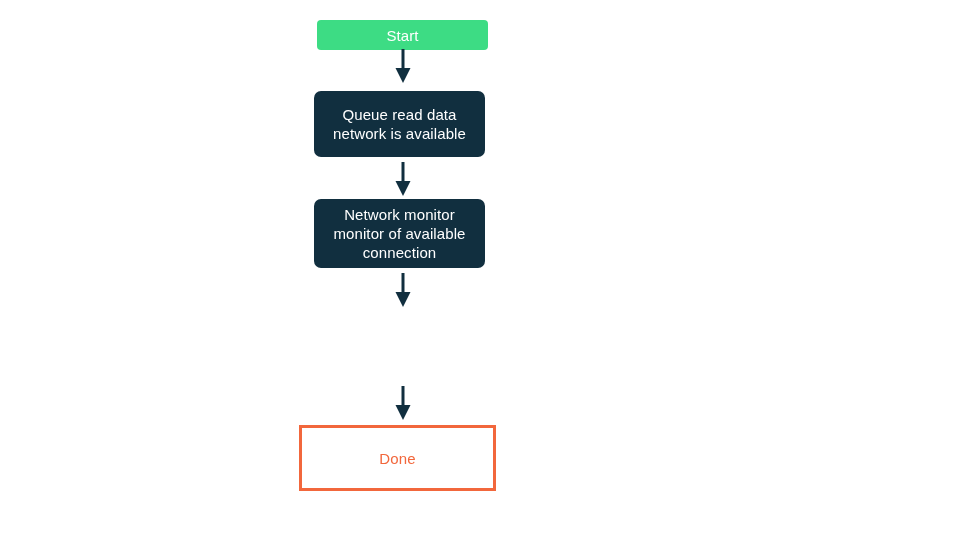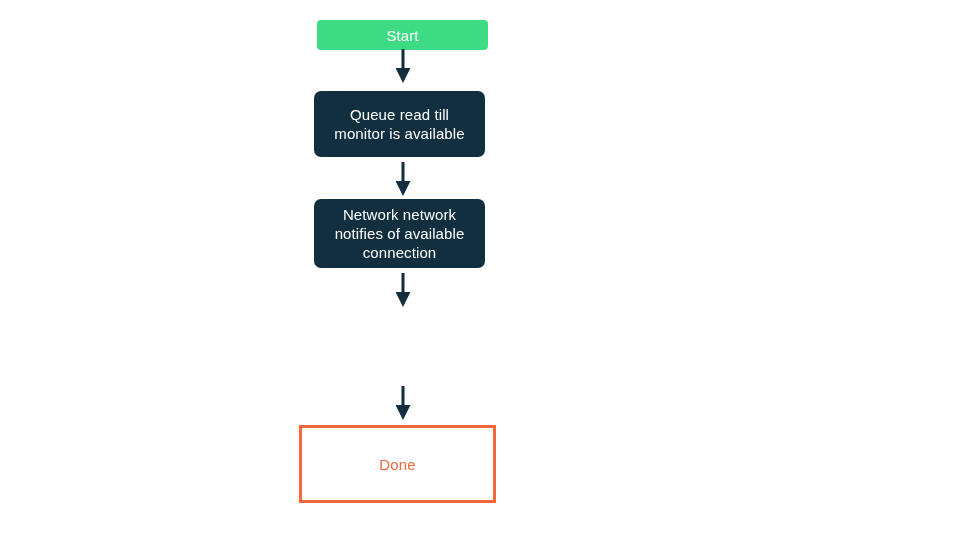--- a/index.html
+++ b/index.html
@@ -49,21 +49,21 @@
     background: var(--process-bg);
     color: var(--node-text);
     border-radius: 7px;
     padding: 6px 10px;
   }
   .node-process-1 { top: 91px;  height: 66px; }
   .node-process-2 { top: 199px; height: 69px; }
   .node-process-3 { top: 313px; height: 67px; }
   .node-done {
     left: 299px; top: 425px;
-    width: 197px; height: 78px;
+    width: 197px; height: 66px;
     background: var(--canvas-bg);
     border: 3px solid var(--done-border);
     color: var(--done-text);
   }
   .flow-arrow {
     position: absolute;
     left: 395px;
     width: 16px;
     height: 34px;
   }
@@ -82,30 +82,30 @@
   <div class="node node-start">
     <span>Start</span>
   </div>
 
   <svg class="flow-arrow flow-arrow-1" viewBox="0 0 16 34">
     <line x1="8" y1="0" x2="8" y2="21"></line>
     <polygon points="0.5,19 15.5,19 8,34"></polygon>
   </svg>
 
   <div class="node node-process node-process-1">
-    <span>Queue read till monitor is available</span>
+    <span>Queue read data network is available</span>
   </div>
 
   <svg class="flow-arrow flow-arrow-2" viewBox="0 0 16 34">
     <line x1="8" y1="0" x2="8" y2="21"></line>
     <polygon points="0.5,19 15.5,19 8,34"></polygon>
   </svg>
 
   <div class="node node-process node-process-2">
-    <span>Network network notifies of available connection</span>
+    <span>Network monitor monitor of available connection</span>
   </div>
 
   <svg class="flow-arrow flow-arrow-3" viewBox="0 0 16 34">
     <line x1="8" y1="0" x2="8" y2="21"></line>
     <polygon points="0.5,19 15.5,19 8,34"></polygon>
   </svg>
 
 
   <svg class="flow-arrow flow-arrow-4" viewBox="0 0 16 34">
     <line x1="8" y1="0" x2="8" y2="21"></line>

